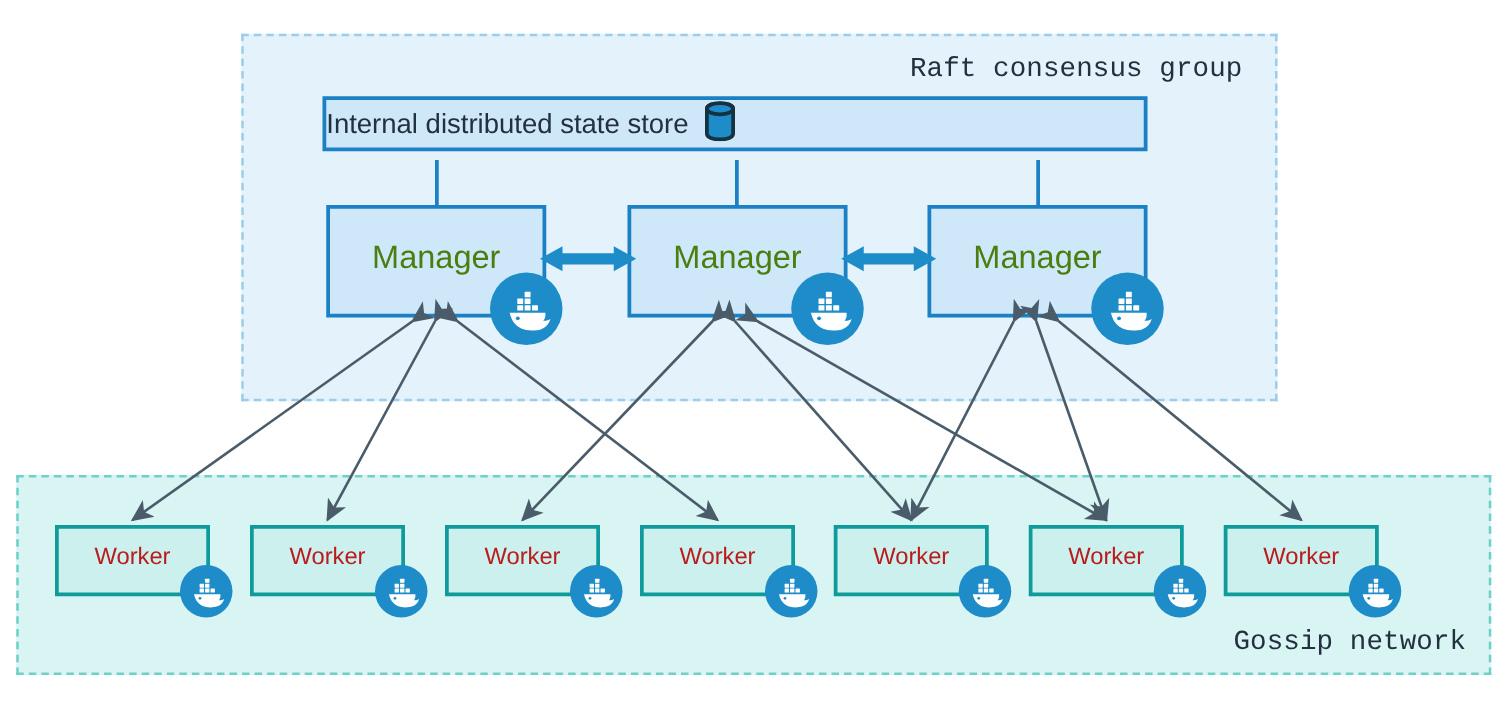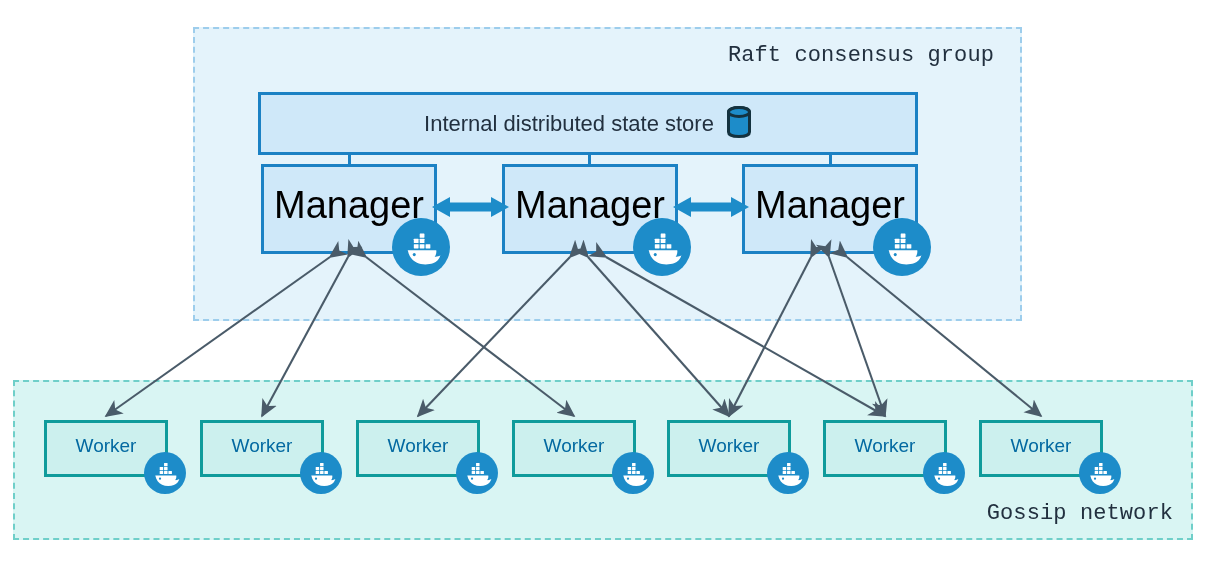--- a/index.html
+++ b/index.html
@@ -49,29 +49,28 @@
     letter-spacing: 0.1px;
     font-family: Liberation Mono, monospace;
   }
   #raft-label { right: 26px; top: 14px; }
   #gossip-label { right: 18px; bottom: 12px; }
 
   
   #state-store {
     position: absolute;
     left: 258px;
-    top: 92px;
+    top: 77px;
     width: 660px;
-    height: 63px;
+    height: 44px;
     box-sizing: border-box;
     background: #cfe8f9;
     border: 3px solid #1b81c4;
     display: flex;
     align-items: center;
-    justify-content: center;
     gap: 12px;
   }
   #state-store .ss-text {
     color: #22303f;
     font-size: 22px;
     white-space: nowrap;
   }
 
   
   .manager {
@@ -80,22 +79,22 @@
     width: 176px;
     height: 90px;
     box-sizing: border-box;
     background: #cfe8f9;
     border: 3px solid #1b81c4;
     display: flex;
     align-items: center;
     justify-content: center;
   }
   .manager .m-text {
-    color: #000000;
-    font-size: 38px;
+    color: #4d7c0f;
+    font-size: 26px;
     white-space: nowrap;
     position: relative;
     top: -4px;
   }
   #manager-0 { left: 261px; }
   #manager-1 { left: 502px; }
   #manager-2 { left: 742px; }
 
   
   .worker {
@@ -104,21 +103,21 @@
     width: 124px;
     height: 57px;
     box-sizing: border-box;
     background: #ccf0ee;
     border: 3px solid #0f9b9b;
     display: flex;
     align-items: center;
     justify-content: center;
   }
   .worker .w-text {
-    color: #0369a1;
+    color: #b91c1c;
     font-size: 19px;
     white-space: nowrap;
     position: relative;
     top: -3px;
   }
 
   
   .vconn {
     position: absolute;
     width: 3px;

